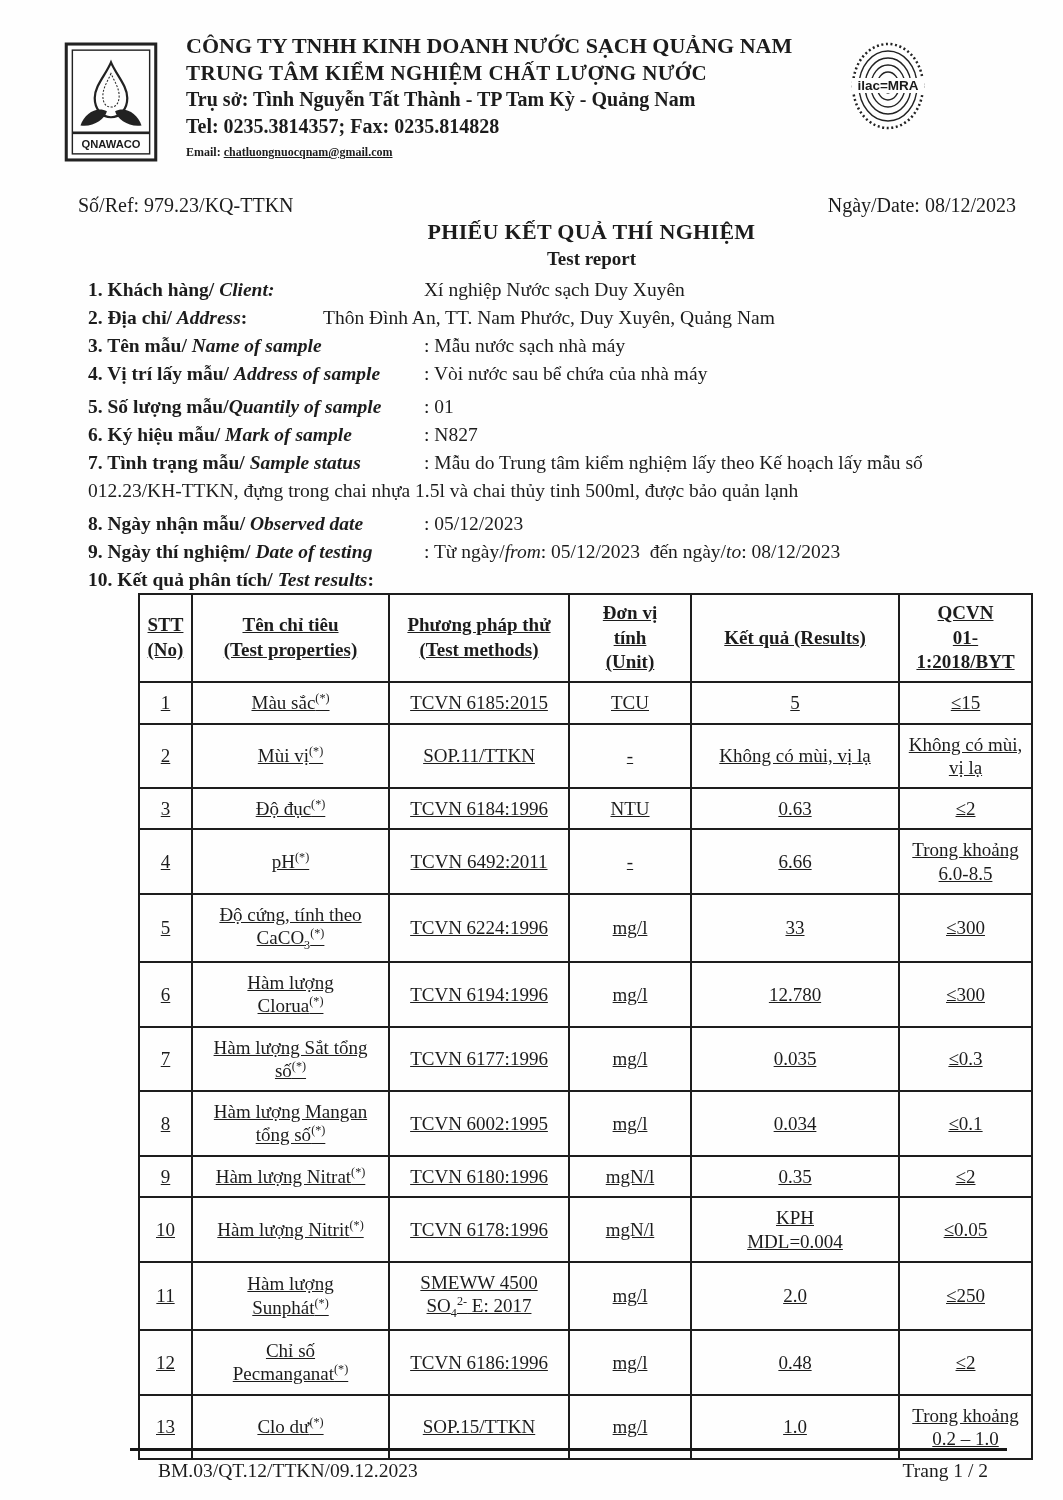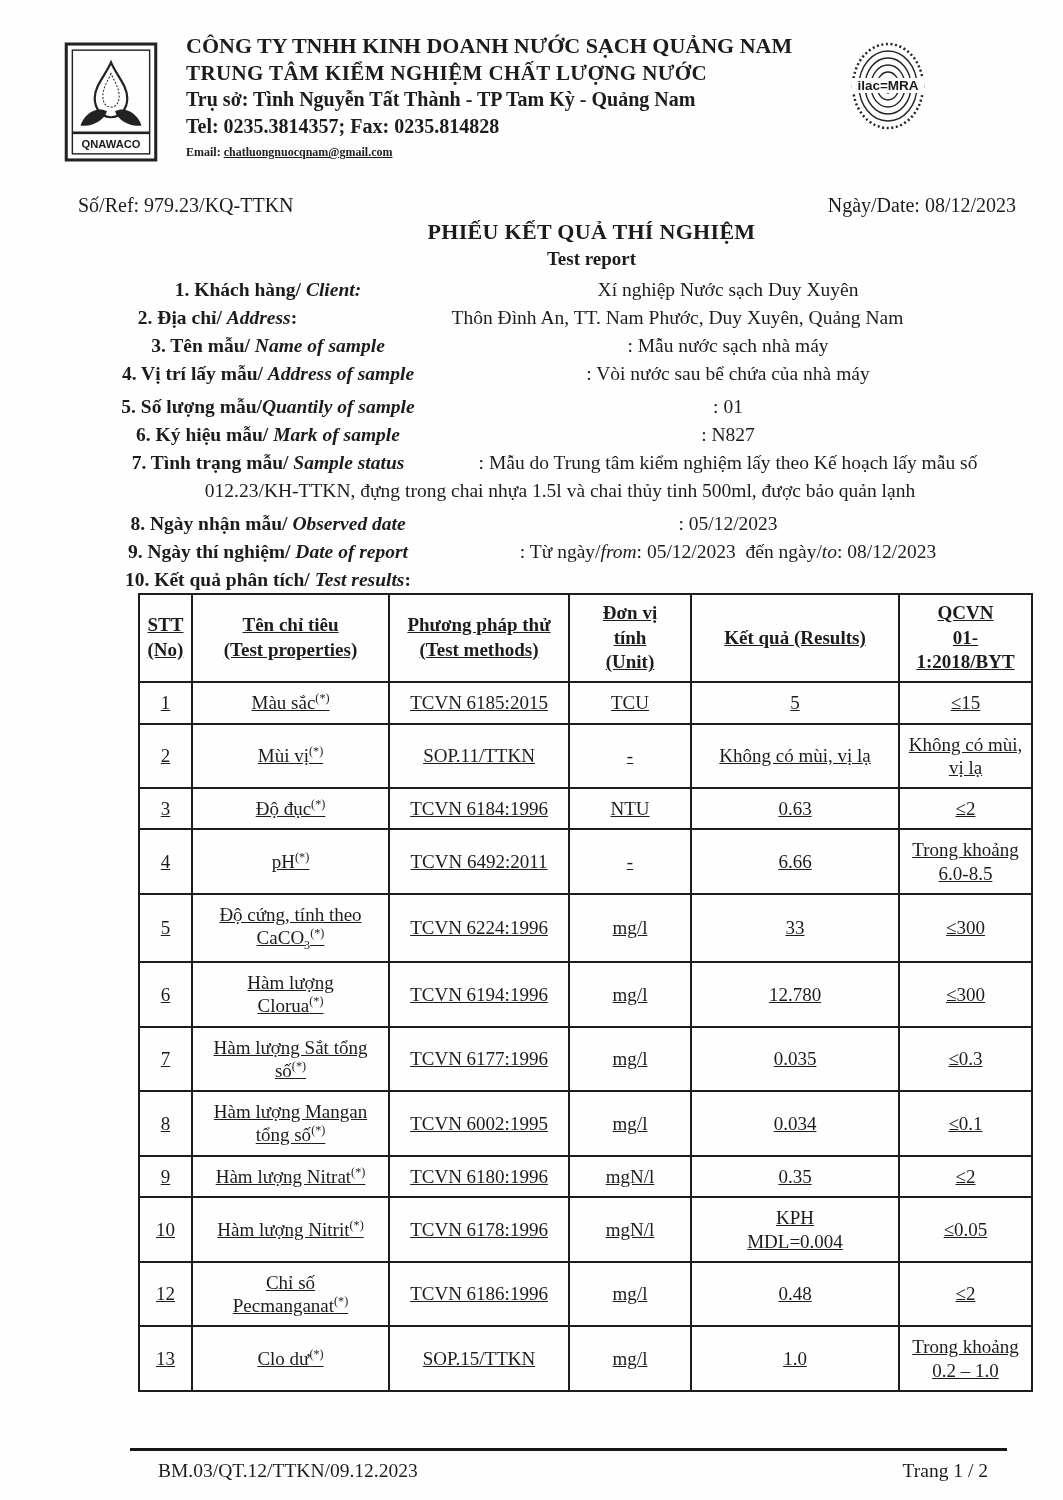--- a/index.html
+++ b/index.html
@@ -36,21 +36,21 @@
   .meta { position:absolute; left:0; top:194px; width:100%; height:24px; font-size:20px; }
   .meta-ref  { position:absolute; left:78px; }
   .meta-date { position:absolute; right:47px; }
 
   
   .title-block { position:absolute; left:120px; top:219px; width:943px; text-align:center; }
   .title-main { font-size:22px; font-weight:700; letter-spacing:.3px; }
   .title-sub  { font-size:19px; font-weight:700; margin-top:3px; }
 
   
-  .info-list { position:absolute; left:100px; top:276px; width:920px; font-size:19.5px;text-align:center; }
+  .info-list { position:absolute; left:88px; top:276px; width:920px; font-size:19.5px; }
   .info-row  { display:flex; line-height:28px; }
   .info-row.gap-sm { margin-top:5px; }
   .ilabel { width:336px; flex:0 0 336px; white-space:nowrap; }
   .info-row.narrow .ilabel { width:235px; flex:0 0 235px; }
   .ivalue { flex:1; white-space:nowrap; }
   .info-cont { line-height:28px; white-space:nowrap; }
 
   
   .results { position:absolute; left:138px; top:593px; width:895px;
     border-collapse:collapse; font-size:19px; table-layout:fixed;text-decoration:underline; }
@@ -148,21 +148,21 @@
       <div class="info-row">
         <span class="ilabel"><b><span>7.</span> <span>Tình trạng mẫu/ </span><i>Sample status</i></b></span>
         <span class="ivalue">: Mẫu do Trung tâm kiểm nghiệm lấy theo Kế hoạch lấy mẫu số</span>
       </div>
       <div class="info-cont">012.23/KH-TTKN, đựng trong chai nhựa 1.5l và chai thủy tinh 500ml, được bảo quản lạnh</div>
       <div class="info-row gap-sm">
         <span class="ilabel"><b><span>8.</span> <span>Ngày nhận mẫu/ </span><i>Observed date</i></b></span>
         <span class="ivalue">: 05/12/2023</span>
       </div>
       <div class="info-row">
-        <span class="ilabel"><b><span>9.</span> <span>Ngày thí nghiệm/ </span><i>Date of report</i></b></span>
+        <span class="ilabel"><b><span>9.</span> <span>Ngày thí nghiệm/ </span><i>Date of testing</i></b></span>
         <span class="ivalue">: Từ ngày/<i>from</i>: 05/12/2023 &nbsp;đến ngày/<i>to</i>: 08/12/2023</span>
       </div>
       <div class="info-row">
         <span class="ilabel"><b><span>10.</span> <span>Kết quả phân tích/ </span><i>Test results</i><span>:</span></b></span>
       </div>
     </div>
 
   <table class="results">
     <colgroup>
       <col class="c1">
@@ -257,20 +257,28 @@
         </tr>
         <tr>
           <td>10</td>
           <td>Hàm lượng Nitrit<sup>(*)</sup></td>
           <td>TCVN 6178:1996</td>
           <td>mgN/l</td>
           <td>KPH<br>MDL=0.004</td>
           <td>≤0.05</td>
         </tr>
         <tr>
+          <td>11</td>
+          <td>Hàm lượng<br>Sunphát<sup>(*)</sup></td>
+          <td>SMEWW 4500<br>SO<sub>4</sub><sup>2-</sup> E: 2017</td>
+          <td>mg/l</td>
+          <td>2.0</td>
+          <td>≤250</td>
+        </tr>
+        <tr>
           <td>12</td>
           <td>Chỉ số<br>Pecmanganat<sup>(*)</sup></td>
           <td>TCVN 6186:1996</td>
           <td>mg/l</td>
           <td>0.48</td>
           <td>≤2</td>
         </tr>
         <tr>
           <td>13</td>
           <td>Clo dư<sup>(*)</sup></td>

